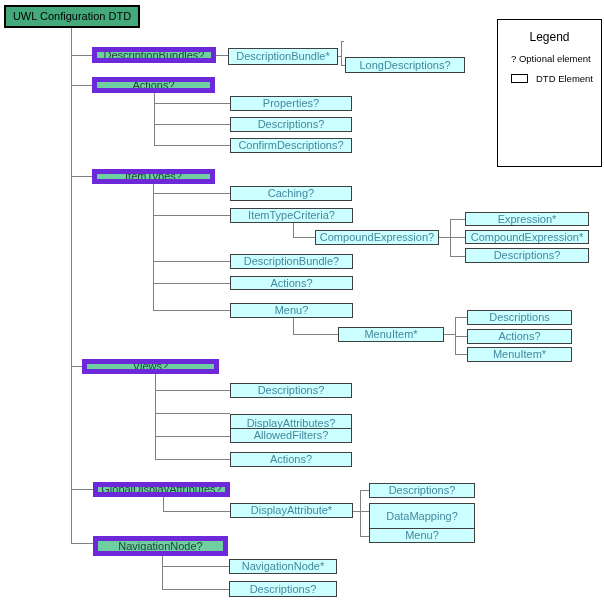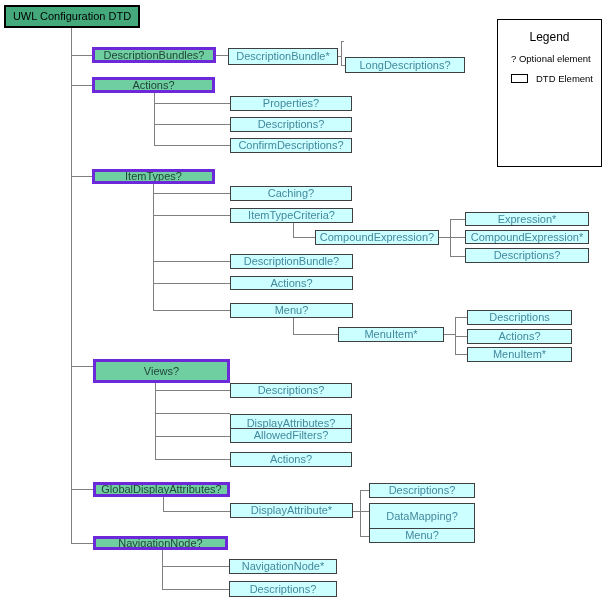--- a/index.html
+++ b/index.html
@@ -8,21 +8,21 @@
     font-family:"Liberation Sans",sans-serif;overflow:hidden;
   }
   .node{
     position:absolute;box-sizing:border-box;display:flex;align-items:center;justify-content:center;
     font-size:11px;line-height:1;white-space:nowrap;overflow:hidden;
   }
   .node.root{
     background:var(--c-root-fill,#44aa7c);border:2px solid #000;color:#000;
   }
   .node.group{
-    background:var(--c-group-fill,#6fcfa0);border:3px solid #6d28d9;color:#20443a;
+    background:var(--c-group-fill,#6fcfa0);border:5px solid #6d28d9;color:#20443a;
   }
   .node.elem{
     background:var(--c-element-fill,#ccffff);border:1px solid #3f3f3f;color:var(--c-element-text,#43899e);
   }
   .lh,.lv{position:absolute;background:var(--c-line,#808080);}
   .lh{height:1px;}
   .lv{width:1px;}
   .legend{
     position:absolute;left:497px;top:19px;width:105px;height:148px;box-sizing:border-box;
     border:1px solid #000;background:#fff;color:#000;
@@ -117,33 +117,33 @@
   <div class="node elem" style="left:465px;top:230px;width:124px;height:14px">CompoundExpression*</div>
   <div class="node elem" style="left:465px;top:248px;width:124px;height:15px">Descriptions?</div>
   <div class="node elem" style="left:230px;top:254px;width:123px;height:15px">DescriptionBundle?</div>
   <div class="node elem" style="left:230px;top:276px;width:123px;height:14px">Actions?</div>
   <div class="node elem" style="left:230px;top:303px;width:123px;height:15px">Menu?</div>
   <div class="node elem" style="left:338px;top:327px;width:106px;height:15px">MenuItem*</div>
   <div class="node elem" style="left:467px;top:310px;width:105px;height:15px">Descriptions</div>
   <div class="node elem" style="left:467px;top:329px;width:105px;height:15px">Actions?</div>
   <div class="node elem" style="left:467px;top:347px;width:105px;height:15px">MenuItem*</div>
 
-  <div class="node group" style="left:93px;top:359px;width:137px;height:24px">Views?</div>
+  <div class="node group" style="left:82px;top:359px;width:137px;height:15px">Views?</div>
   <div class="node elem" style="left:230px;top:383px;width:122px;height:15px">Descriptions?</div>
   <div class="node elem" style="left:230px;top:414px;width:122px;height:18px">DisplayAttributes?</div>
   <div class="node elem" style="left:230px;top:428px;width:122px;height:15px">AllowedFilters?</div>
   <div class="node elem" style="left:230px;top:452px;width:122px;height:15px">Actions?</div>
 
   <div class="node group" style="left:93px;top:482px;width:137px;height:15px">GlobalDisplayAttributes?</div>
   <div class="node elem" style="left:230px;top:503px;width:123px;height:15px">DisplayAttribute*</div>
   <div class="node elem" style="left:369px;top:483px;width:106px;height:15px">Descriptions?</div>
   <div class="node elem" style="left:369px;top:503px;width:106px;height:26px">DataMapping?</div>
   <div class="node elem" style="left:369px;top:528px;width:106px;height:15px">Menu?</div>
 
-  <div class="node group" style="left:93px;top:536px;width:135px;height:14px">NavigationNode?</div>
+  <div class="node group" style="left:93px;top:536px;width:135px;height:20px">NavigationNode?</div>
   <div class="node elem" style="left:229px;top:559px;width:108px;height:15px">NavigationNode*</div>
   <div class="node elem" style="left:229px;top:581px;width:108px;height:16px">Descriptions?</div>
 
   <div class="legend">
     <div class="legend-title">Legend</div>
     <div class="legend-row">
       <span>? Optional element</span>
     </div>
     <div class="legend-row">
       <span class="legend-box-icon"></span>

